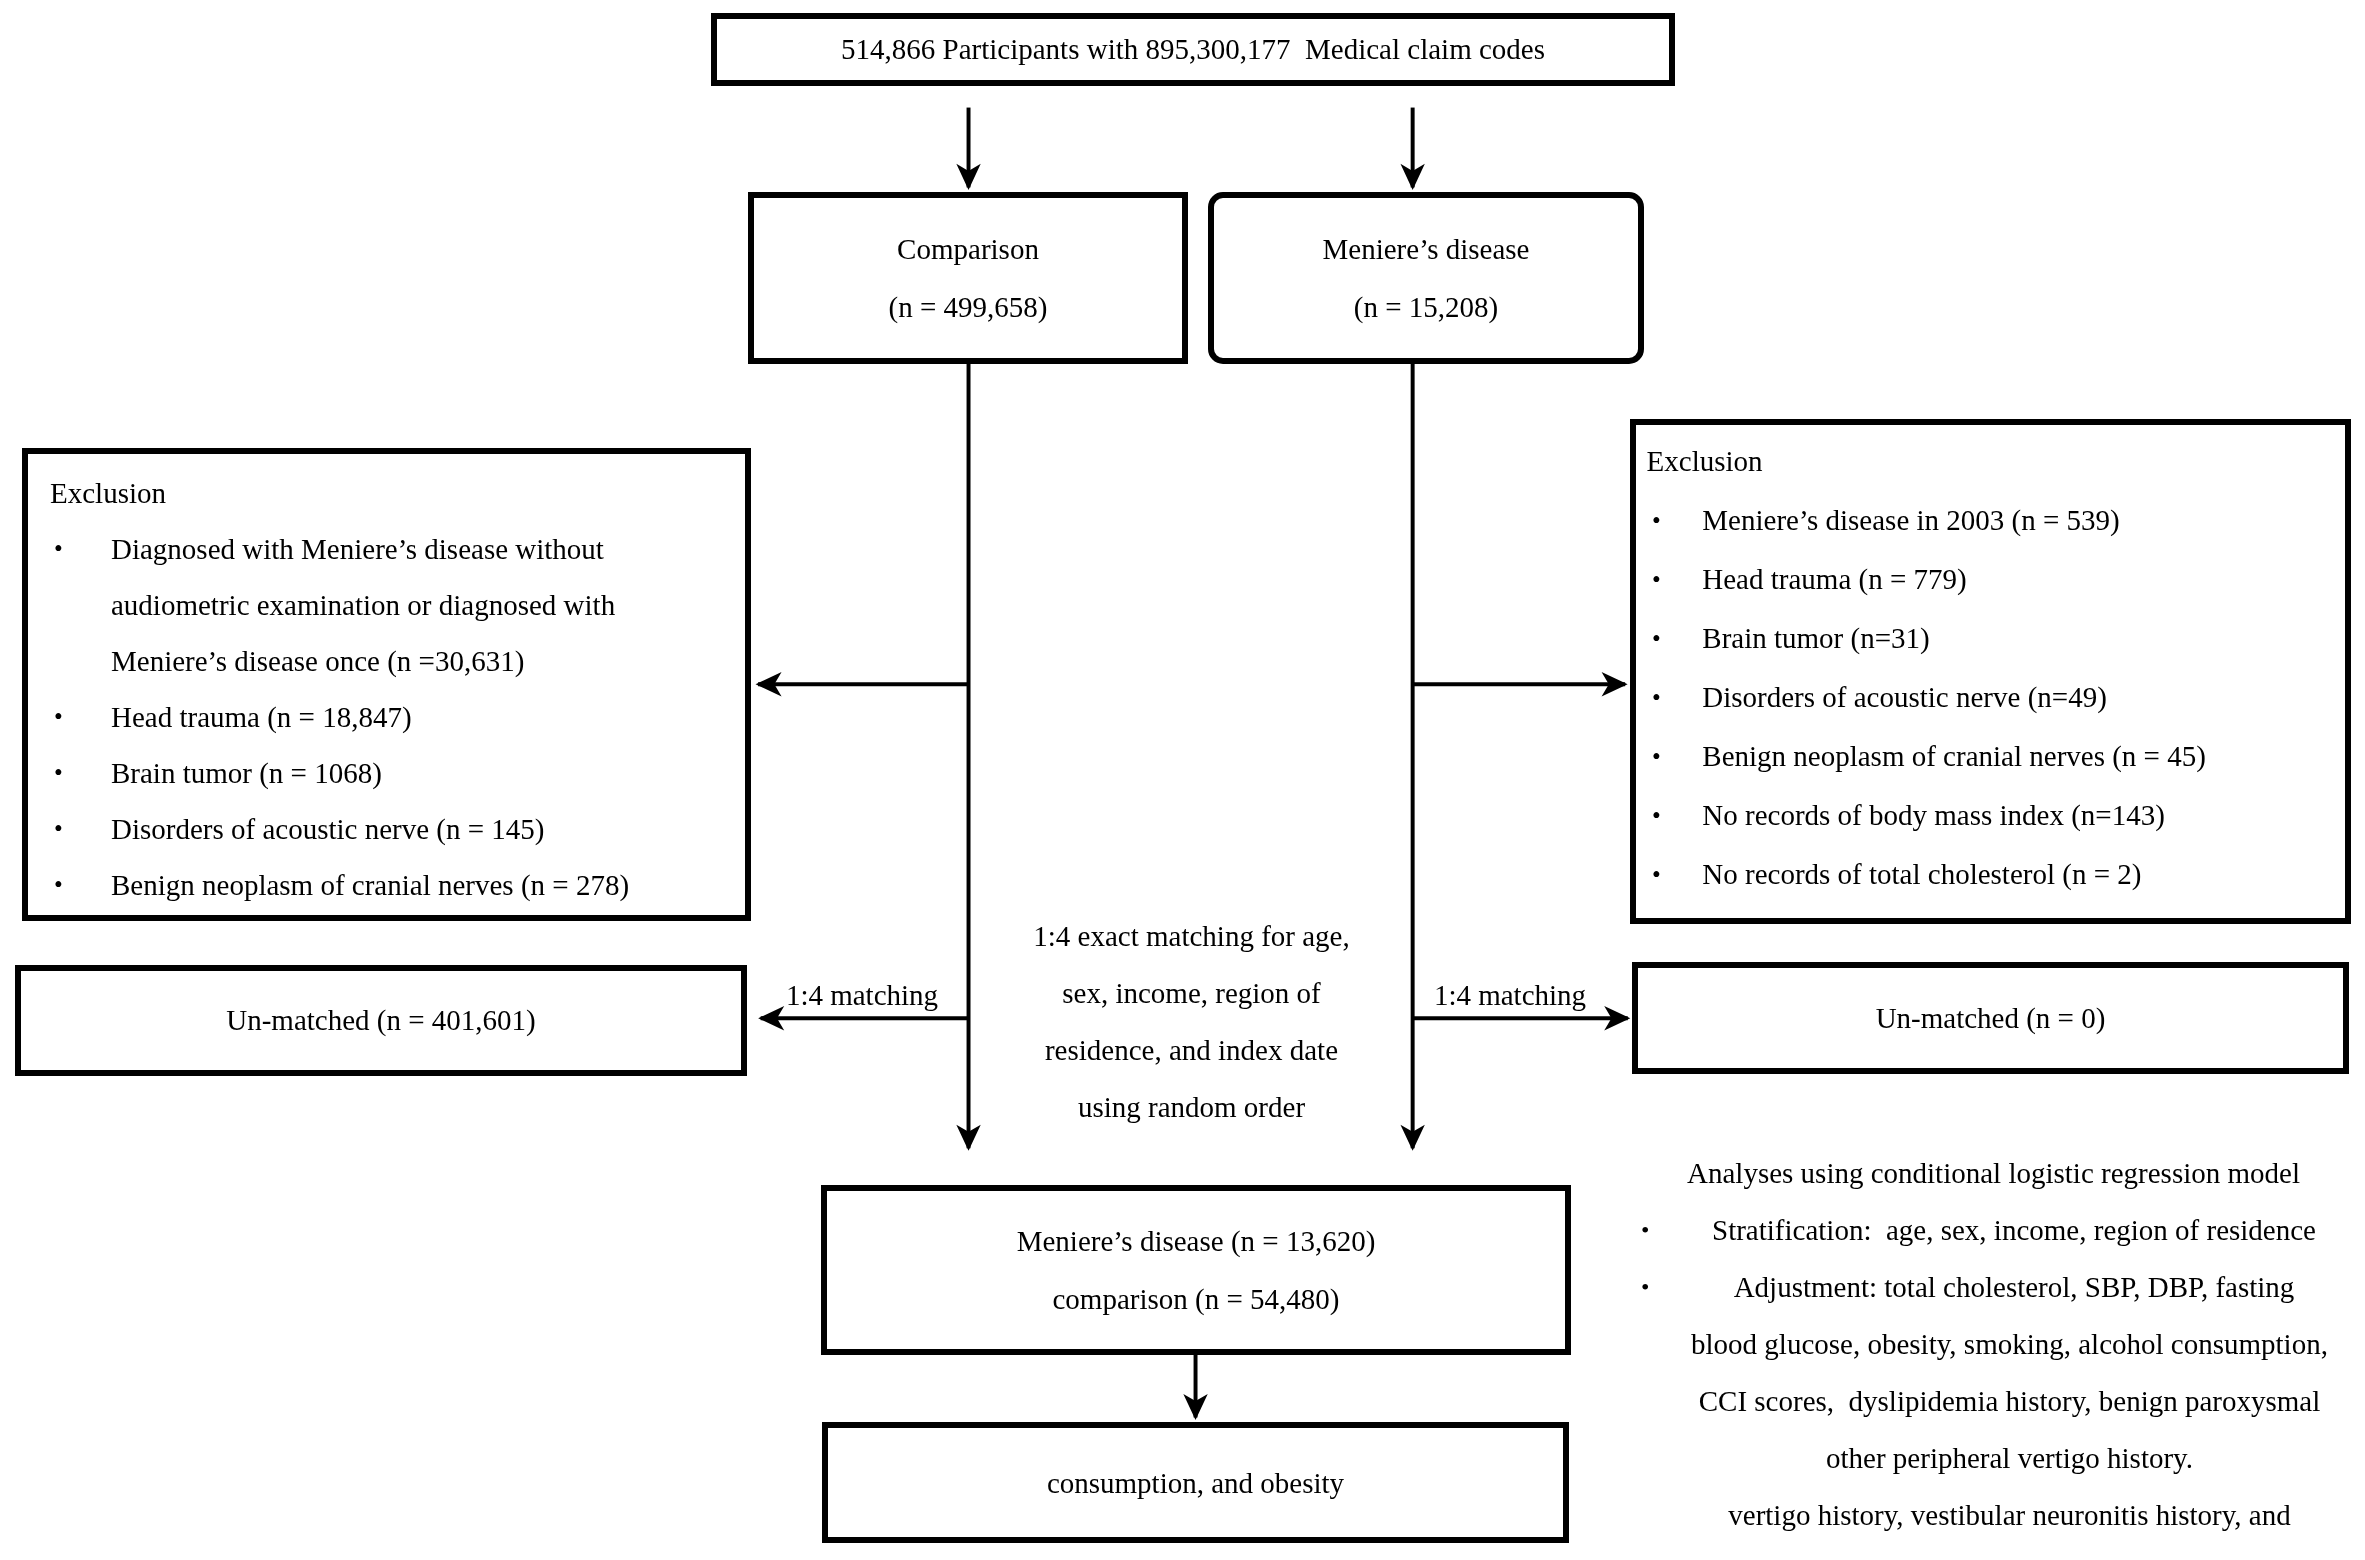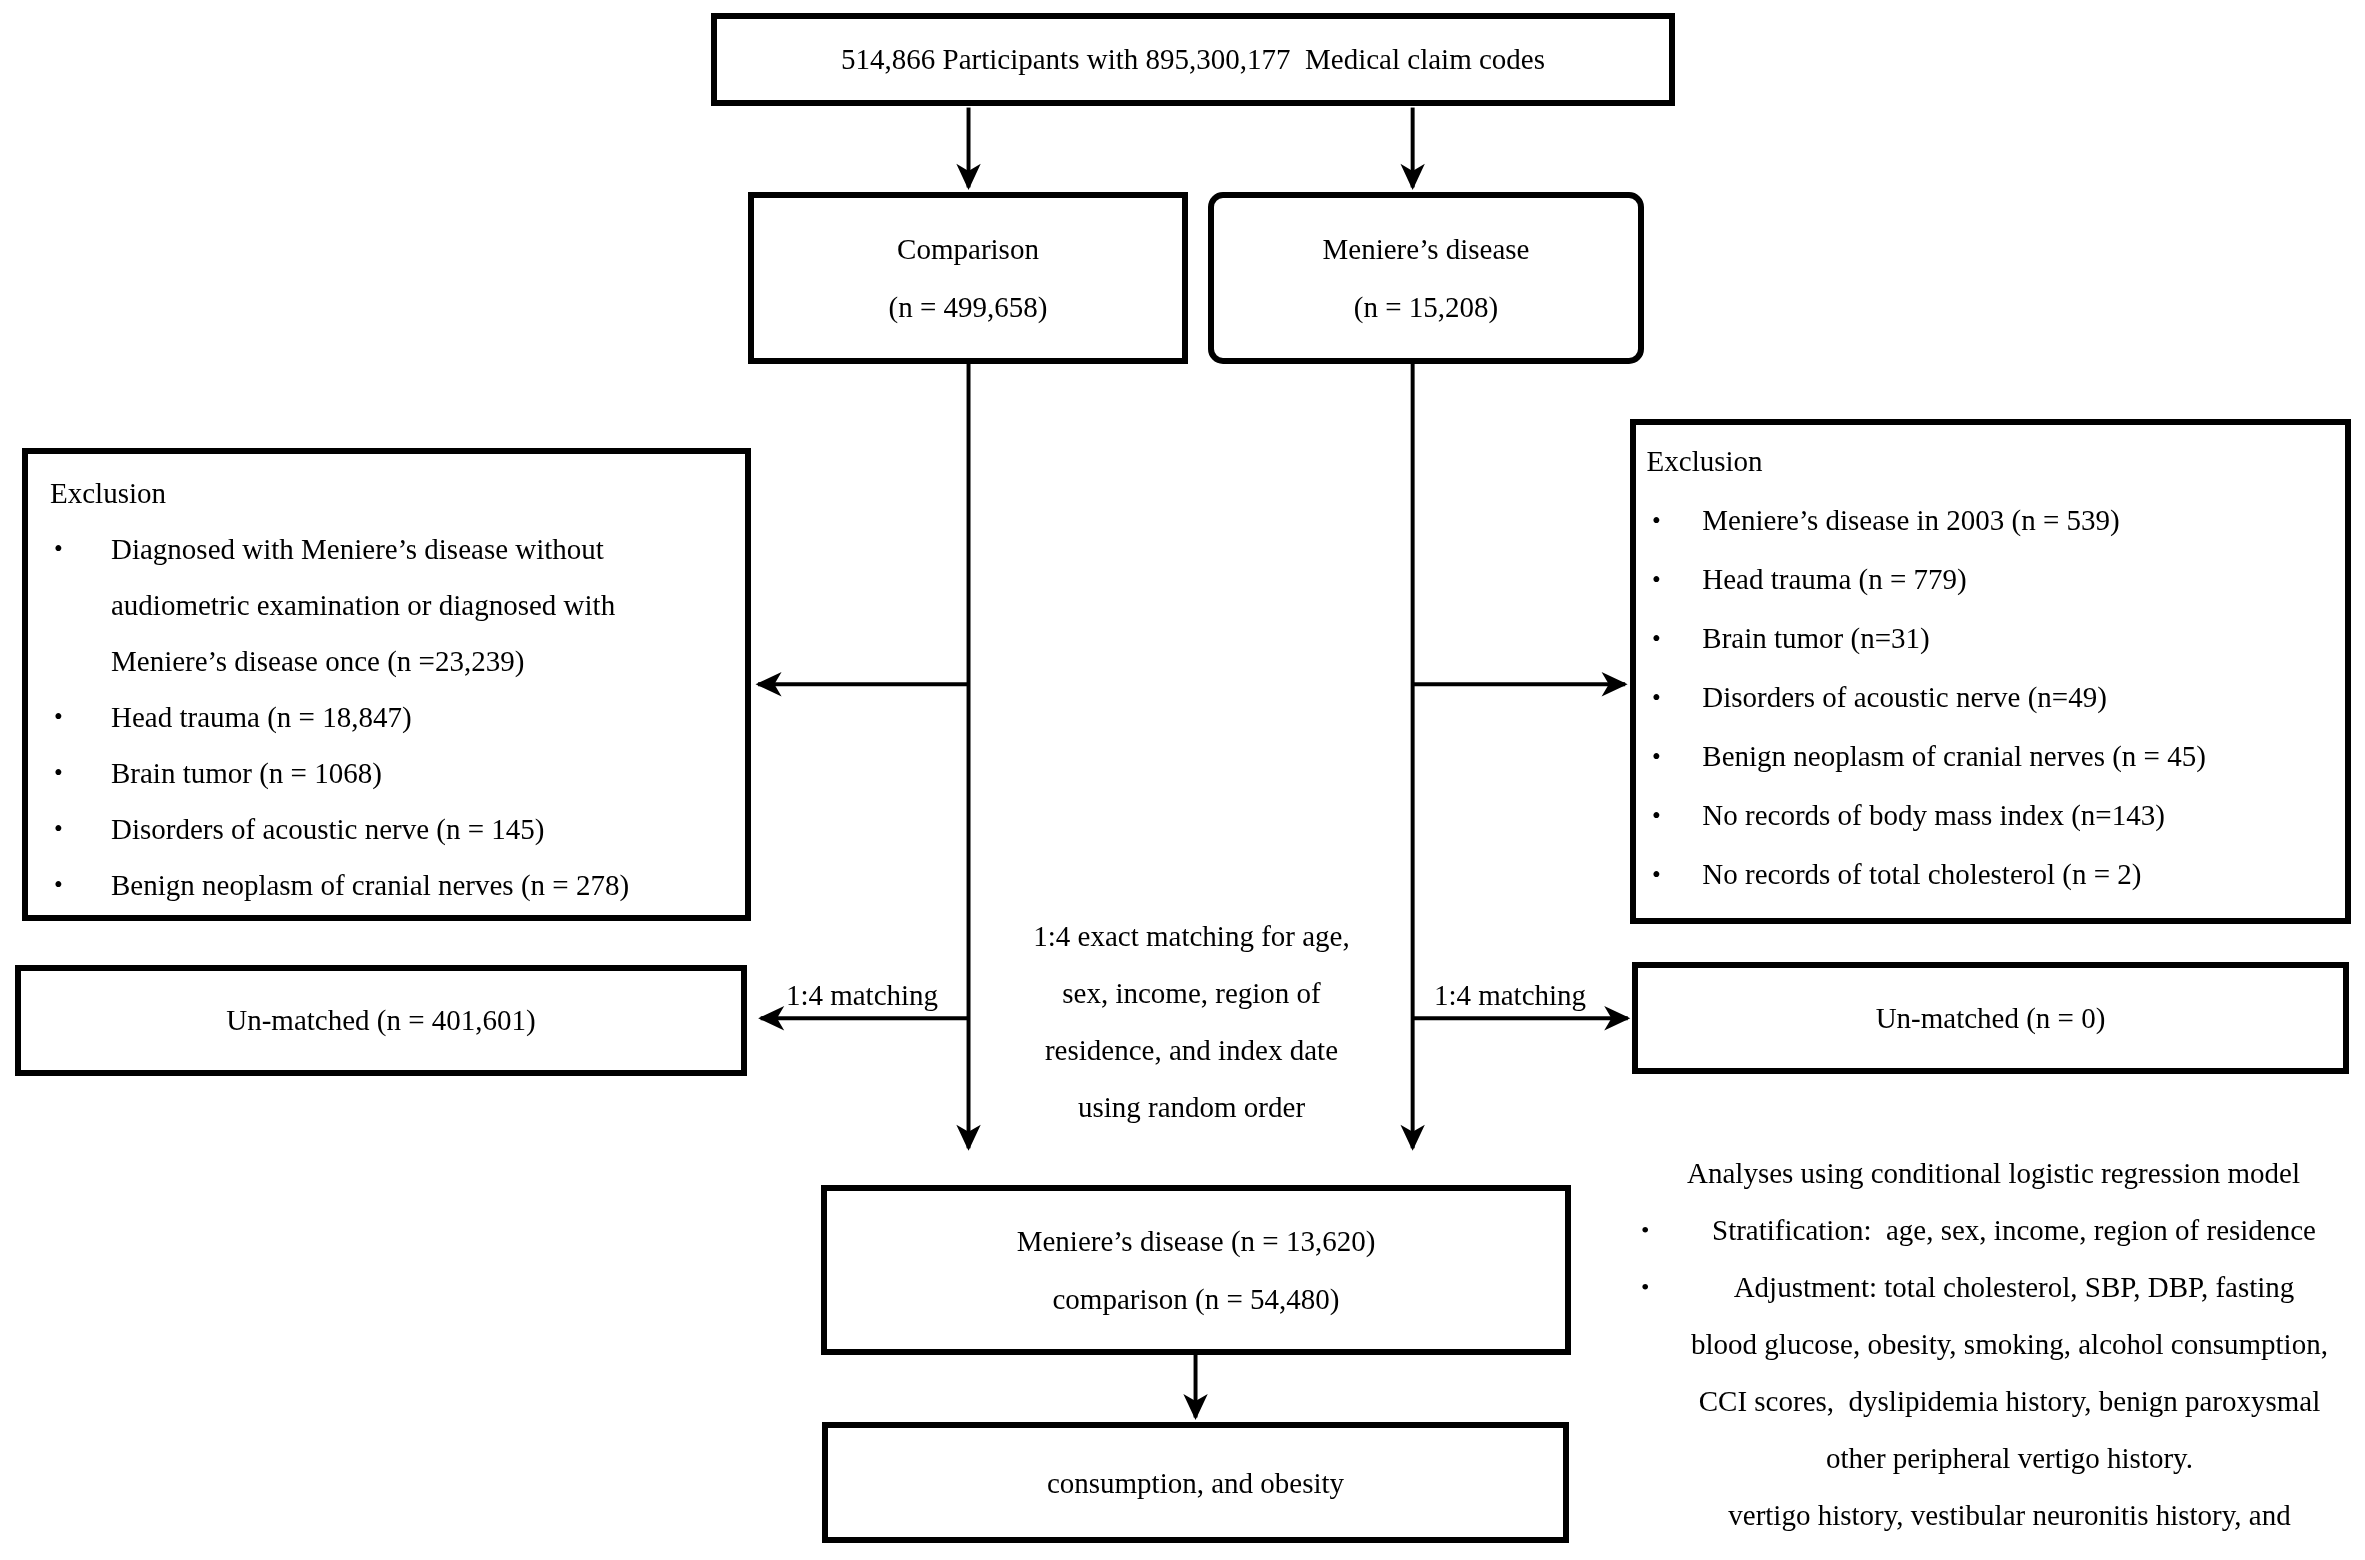--- a/index.html
+++ b/index.html
@@ -52,39 +52,39 @@
     <line x1="2140" y1="163" x2="2140" y2="284" marker-end="url(#ah)"></line>
     <line x1="1467" y1="549" x2="1467" y2="1740" marker-end="url(#ah)"></line>
     <line x1="2140" y1="549" x2="2140" y2="1740" marker-end="url(#ah)"></line>
     <line x1="1467" y1="1037" x2="1148" y2="1037" marker-end="url(#ah)"></line>
     <line x1="2140" y1="1037" x2="2462" y2="1037" marker-end="url(#ah)"></line>
     <line x1="1467" y1="1543" x2="1152" y2="1543" marker-end="url(#ah)"></line>
     <line x1="2140" y1="1543" x2="2466" y2="1543" marker-end="url(#ah)"></line>
     <line x1="1811" y1="2000" x2="1811" y2="2148" marker-end="url(#ah)"></line>
   </svg>
 
-  <div class="box cbox" style="left:711px;top:13.2px;width:964px;height:93px;">
+  <div class="box cbox" style="left:711px;top:13.2px;width:964px;height:73px;">
     <div class="single">514,866 Participants with 895,300,177  Medical claim codes</div>
   </div>
 
   <div class="box cbox" style="left:748px;top:192px;width:440px;height:172px;">
     <div class="txt">Comparison</div>
     <div class="txt">(n = 499,658)</div>
   </div>
 
   <div class="box cbox" style="left:1208px;top:192px;width:436px;height:172px;border-radius:15px;">
     <div class="txt">Meniere’s disease</div>
     <div class="txt">(n = 15,208)</div>
   </div>
 
   <div class="box excl left-excl" style="left:22px;top:448px;width:729px;height:473px;">
     <div class="line title">Exclusion</div>
     <div class="line bullet"><span class="dot">•</span><span>Diagnosed with Meniere’s disease without</span></div>
     <div class="line cont">audiometric examination or diagnosed with</div>
-    <div class="line cont">Meniere’s disease once (n =23,239)</div>
+    <div class="line cont">Meniere’s disease once (n =30,631)</div>
     <div class="line bullet"><span class="dot">•</span><span>Head trauma (n = 18,847)</span></div>
     <div class="line bullet"><span class="dot">•</span><span>Brain tumor (n = 1068)</span></div>
     <div class="line bullet"><span class="dot">•</span><span>Disorders of acoustic nerve (n = 145)</span></div>
     <div class="line bullet"><span class="dot">•</span><span>Benign neoplasm of cranial nerves (n = 278)</span></div>
   </div>
 
   <div class="box excl right-excl" style="left:1630px;top:419px;width:721px;height:505px;">
     <div class="line title">Exclusion</div>
     <div class="line bullet"><span class="dot">•</span><span>Meniere’s disease in 2003 (n = 539)</span></div>
     <div class="line bullet"><span class="dot">•</span><span>Head trauma (n = 779)</span></div>

